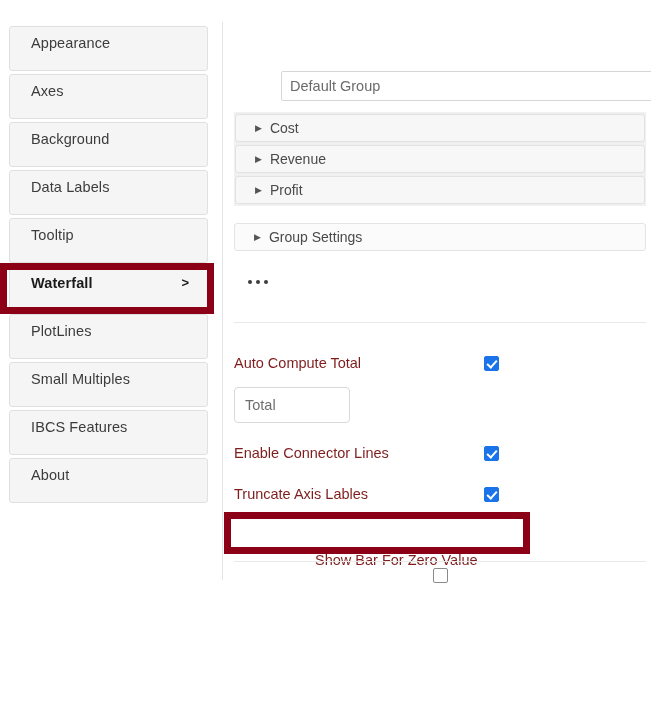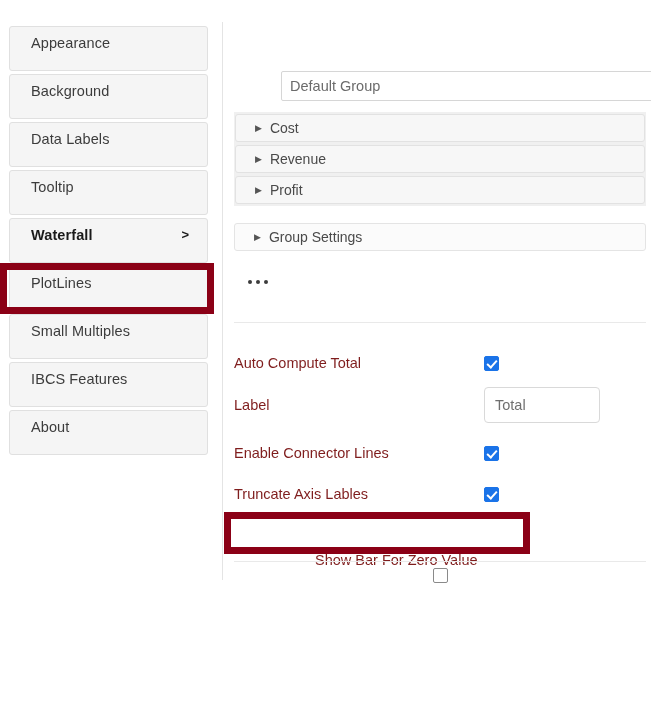--- a/index.html
+++ b/index.html
@@ -261,20 +261,24 @@
 
 <div id="root">
 
   <div class="sidebar">
 
     <div class="nav-item">
       <span class="nav-label">Appearance</span>
       <span class="nav-chevron"></span>
     </div>
 
+    <div class="nav-item">
+      <span class="nav-label">Axes</span>
+      <span class="nav-chevron"></span>
+    </div>
 
     <div class="nav-item">
       <span class="nav-label">Background</span>
       <span class="nav-chevron"></span>
     </div>
 
     <div class="nav-item">
       <span class="nav-label">Data Labels</span>
       <span class="nav-chevron"></span>
     </div>
@@ -344,21 +348,20 @@
     </div>
 
     <div class="h-divider" id="divider-top"></div>
 
     <div class="opt-row" id="row-auto-compute">
       <span class="opt-label">Auto Compute Total</span>
       <span class="cb checked"></span>
     </div>
 
     <div class="opt-row" id="row-label">
-      <span class="opt-label">Label</span>
       <input id="label-total-input" type="text" value="Total" style="">
     </div>
 
     <div class="opt-row" id="row-connector">
       <span class="opt-label">Enable Connector Lines</span>
       <span class="cb checked"></span>
     </div>
 
     <div class="opt-row" id="row-truncate">
       <span class="opt-label">Truncate Axis Lables</span>

